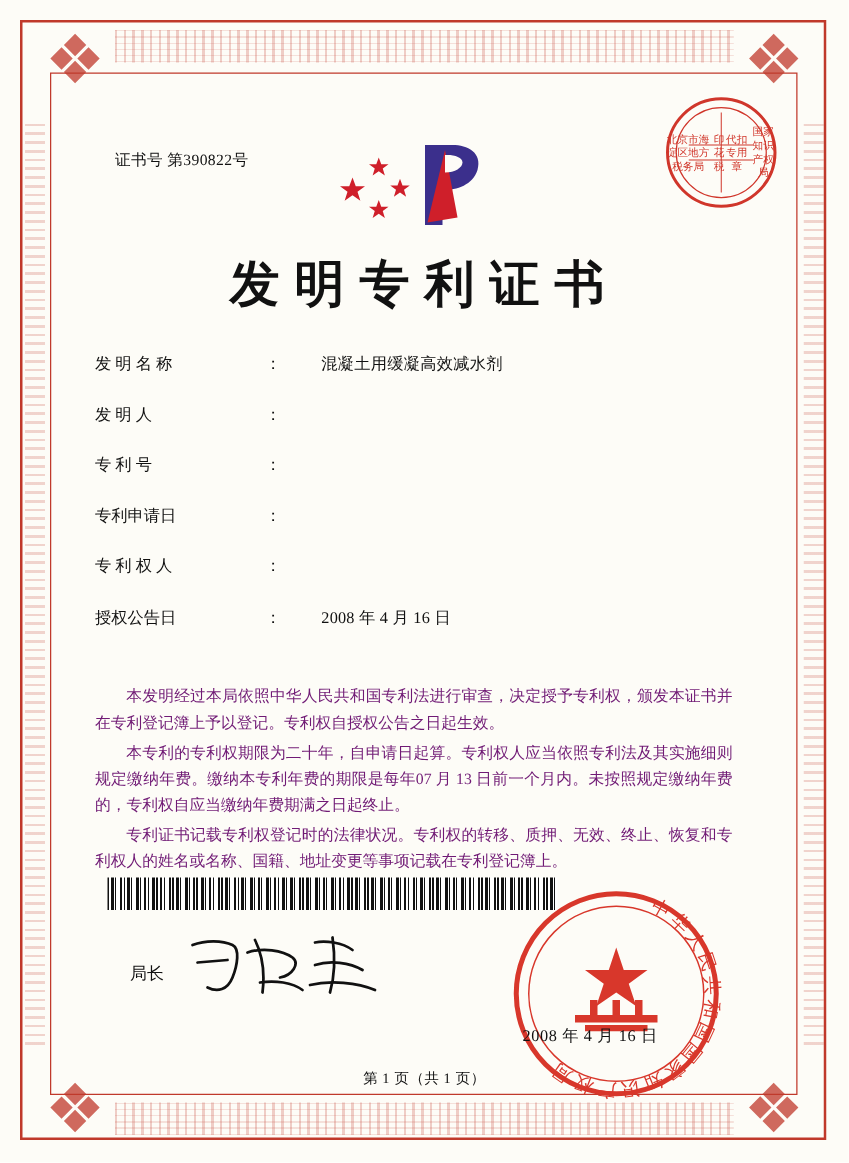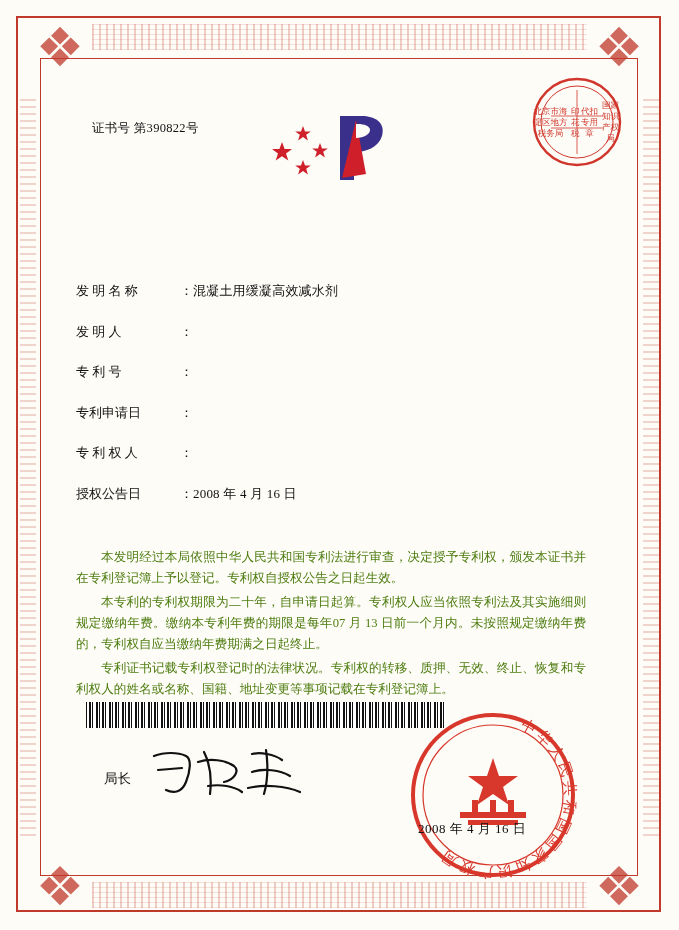--- a/index.html
+++ b/index.html
@@ -138,20 +138,21 @@
     left: 76px;
     top: 282px;
     width: 520px;
   }
   .field-row {
     display: flex;
     align-items: baseline;
     margin-bottom: 22.5px;
     font-size: 13px;
     color: #111;
+    gap: 32px;
   }
   .field-label {
     width: 104px;
     flex: 0 0 104px;
     white-space: nowrap;
     letter-spacing: 0;
   }
   .field-colon {
     flex: 0 0 9px;
     text-align: left;
@@ -166,21 +167,21 @@
   }
 
   
   .body-text {
     position: absolute;
     left: 76px;
     top: 547px;
     width: 510px;
     font-size: 12.6px;
     line-height: 21px;
-    color: #4d7c0f;
+    color: #701a75;
     text-align: justify;
   }
   .body-text p {
     margin: 0 0 3px 0;
     text-indent: 25px;
   }
 
   
   .barcode {
     position: absolute;
@@ -279,20 +280,21 @@
       <path d="M46 14 L46 78" stroke="#d0362b" stroke-width=".8"></path>
     </svg>
     <div class="seal-text">
       <span>北京市海淀区地方税务局</span>
       <span>印花税</span>
       <span>代扣专用章</span>
       <span>国家知识产权局</span>
     </div>
   </div>
 
+  <div class="title">发明专利证书</div>
 
   <div class="fields">
     <div class="field-row">
       <span class="field-label">发 明 名 称</span>
       <span class="field-colon">：</span>
       <span class="field-value">混凝土用缓凝高效减水剂</span>
     </div>
     <div class="field-row">
       <span class="field-label">发  明  人</span>
       <span class="field-colon">：</span>
@@ -357,14 +359,15 @@
         <rect x="110" y="100" width="6" height="12"></rect>
       </g>
       <text font-family="Liberation Serif, serif" font-size="15" fill="#d8372b" letter-spacing="3">
         <textPath href="#ringpath" startOffset="6%">中华人民共和国国家知识产权局</textPath>
       </text>
     </svg>
   </div>
 
   <div class="issue-date">2008 年 4 月 16 日</div>
 
+  <div class="page-foot">第 1 页（共  1 页）</div>
 
 </div>
 
 </body></html>

